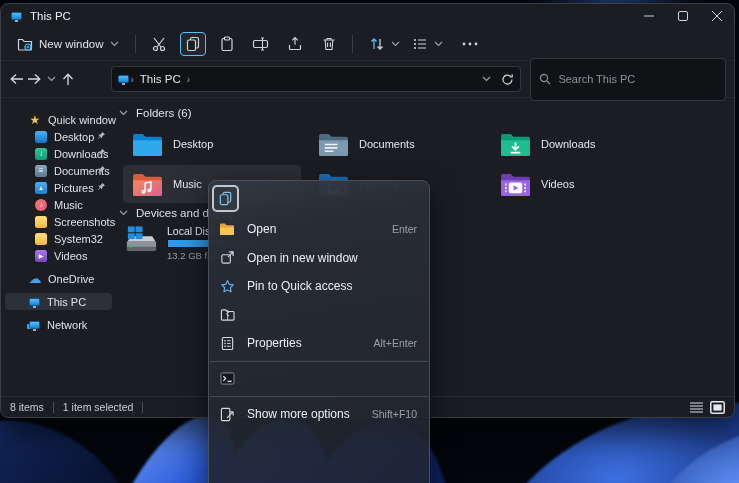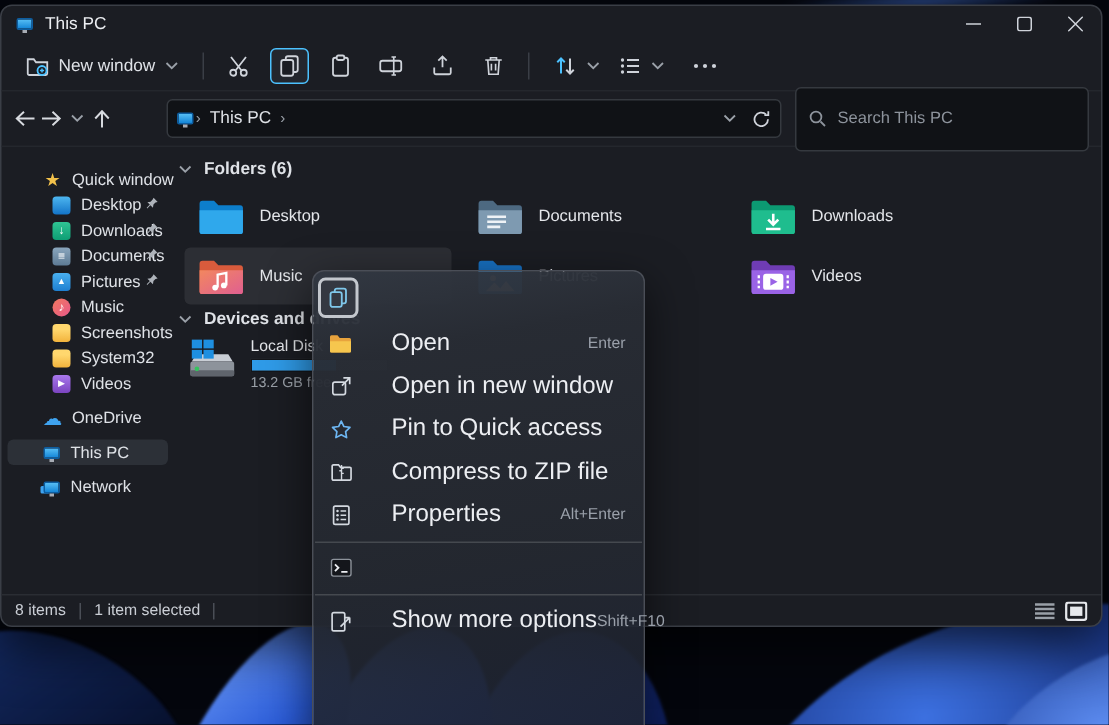--- a/index.html
+++ b/index.html
@@ -85,21 +85,21 @@
   .mi.pic  { background:linear-gradient(#49b0f0,#1e7fd0); font-size:6px; }
   .mi.mus  { background:linear-gradient(135deg,#f0795f,#e8588a); border-radius:50%; }
   .mi.fold { background:linear-gradient(#ffd76e 30%,#f2b33c); }
   .mi.vid  { background:linear-gradient(#a878ec,#7b44c0); font-size:6px; }
   .mi.cloud{ background:none; color:#3fa3ef; font-size:13px; }
   .net::before { content:""; position:absolute; width:6px; height:5px; left:22px; top:8px;
         background:#3fa3ef; border-radius:1px; }
 
   
   #content { position:relative; flex:1; }
-  .sect-head { position:absolute; display:flex; align-items:center; gap:8px; font-size:11.5px; color:#dfe2e7;font-weight:bold; }
+  .sect-head { position:absolute; display:flex; align-items:center; gap:8px; font-size:11.5px; color:#dfe2e7; }
   .tile { position:absolute; width:178px; height:38px; display:flex; align-items:center; border-radius:4px; }
   .tile .ticon { margin-left:8px; flex:none; }
   .tile .tlbl { margin-left:9px; font-size:11px; color:#e4e6ea; }
   .tile.sel { background:rgba(255,255,255,.08); }
   #drive-tile { position:absolute; left:7px; top:126px; width:195px; height:42px; display:flex; }
   #drive-info { margin-left:7px; }
   #drive-name { font-size:10.5px; color:#e4e6ea; white-space:nowrap; }
   #drive-bar { width:92px; height:9px; background:#3a3f46; border:1px solid #14161a; margin-top:2px; }
   #drive-bar .fill { width:62%; height:100%; background:#2f9be8; }
   #drive-free { font-size:9.5px; color:#9aa0a8; margin-top:2px; white-space:nowrap; }
@@ -113,21 +113,21 @@
   
   #ctxmenu { position:absolute; left:208px; top:180px; width:222px; height:312px;
       background:linear-gradient(170deg, rgba(50,56,66,.97) 0%, rgba(40,44,52,.96) 18%, rgba(36,40,48,.94) 60%, rgba(30,36,52,.88) 100%);
       border:1px solid #4a4e57; border-radius:8px 8px 0 0;
       box-shadow:0 10px 30px rgba(0,0,0,.6); z-index:5; }
   #ctx-iconrow { height:34px; display:flex; align-items:center; padding-left:3px; }
   #ctx-copy-btn { width:27px; height:27px; border:2px solid #c3c7cd; border-radius:5px;
       background:#343841; display:flex; align-items:center; justify-content:center; }
   .mrow { height:28.5px; display:flex; align-items:center; padding:0 12px 0 10px; }
   .mrow .mi16 { width:16px; height:16px; flex:none; display:flex; align-items:center; justify-content:center; }
-  .mrow .mlbl { margin-left:26px; font-size:16px; color:#eceef2; white-space:nowrap; }
+  .mrow .mlbl { margin-left:12px; font-size:12px; color:#eceef2; white-space:nowrap; }
   .mrow .msc { margin-left:auto; font-size:10.5px; color:#9aa0aa; }
   .msep { height:1px; background:#45494f; margin:3px 1px; }
 
   svg { display:block; }
 </style>
 </head>
 <body>
 
 <div id="wallpaper">
   <div class="petal p6"></div>
@@ -520,21 +520,20 @@
   </div>
 
 
   <div class="mrow">
     <span class="mi16">
       <svg width="15" height="14" viewBox="0 0 16 15">
           <path d="M1.5 3a1 1 0 0 1 1-1h3.5l1.5 1.8H14a.9.9 0 0 1 1 1V12a1 1 0 0 1-1 1H2.5a1 1 0 0 1-1-1z" fill="none" stroke="#d4d9e0" stroke-width="1.2"></path>
           <path d="M8.2 2.2v11M8.2 4.5h1.6M6.6 6.3h1.6M8.2 8.1h1.6" stroke="#d4d9e0" stroke-width="1"></path>
         </svg>
     </span>
-    <span class="mlbl">Compress to ZIP file</span>
     <span class="msc"></span>
   </div>
 
 
   <div class="mrow">
     <span class="mi16">
       <svg width="13" height="15" viewBox="0 0 14 16">
           <rect x="1.5" y="1.5" width="11" height="13" rx="1.2" fill="none" stroke="#d4d9e0" stroke-width="1.2"></rect>
           <circle cx="4.3" cy="5" r=".9" fill="#d4d9e0"></circle>
           <circle cx="4.3" cy="8" r=".9" fill="#d4d9e0"></circle>

